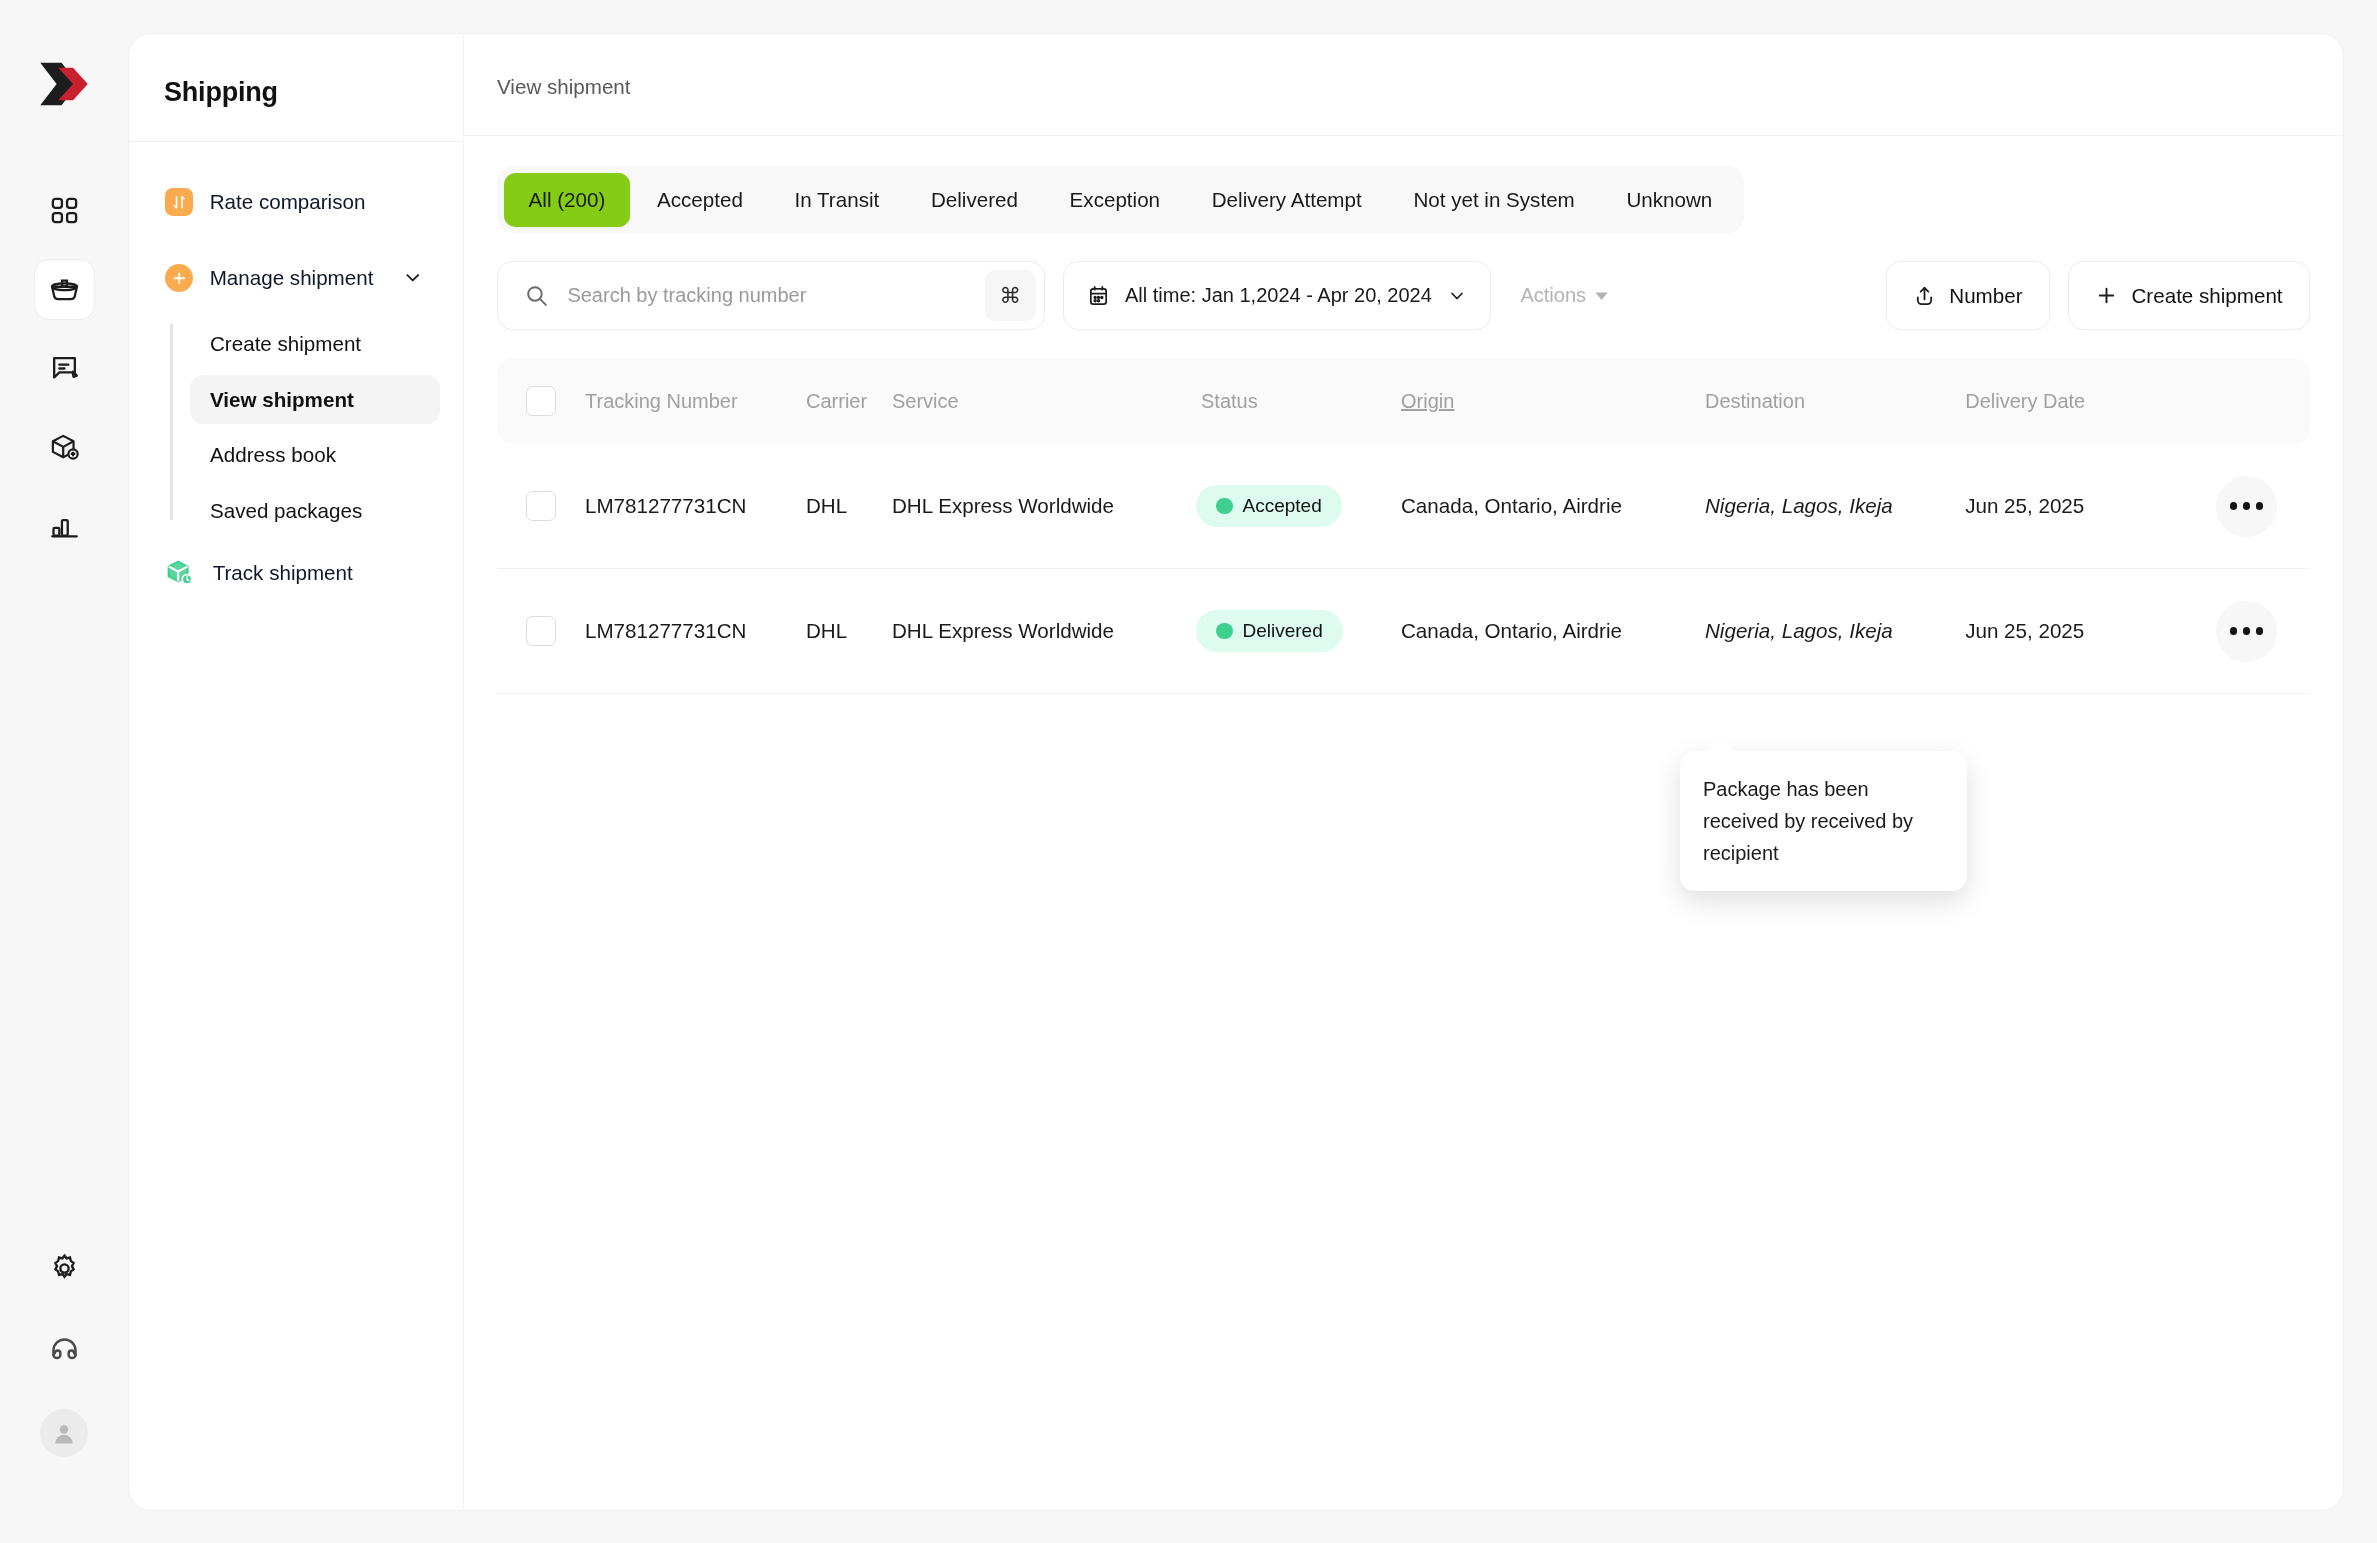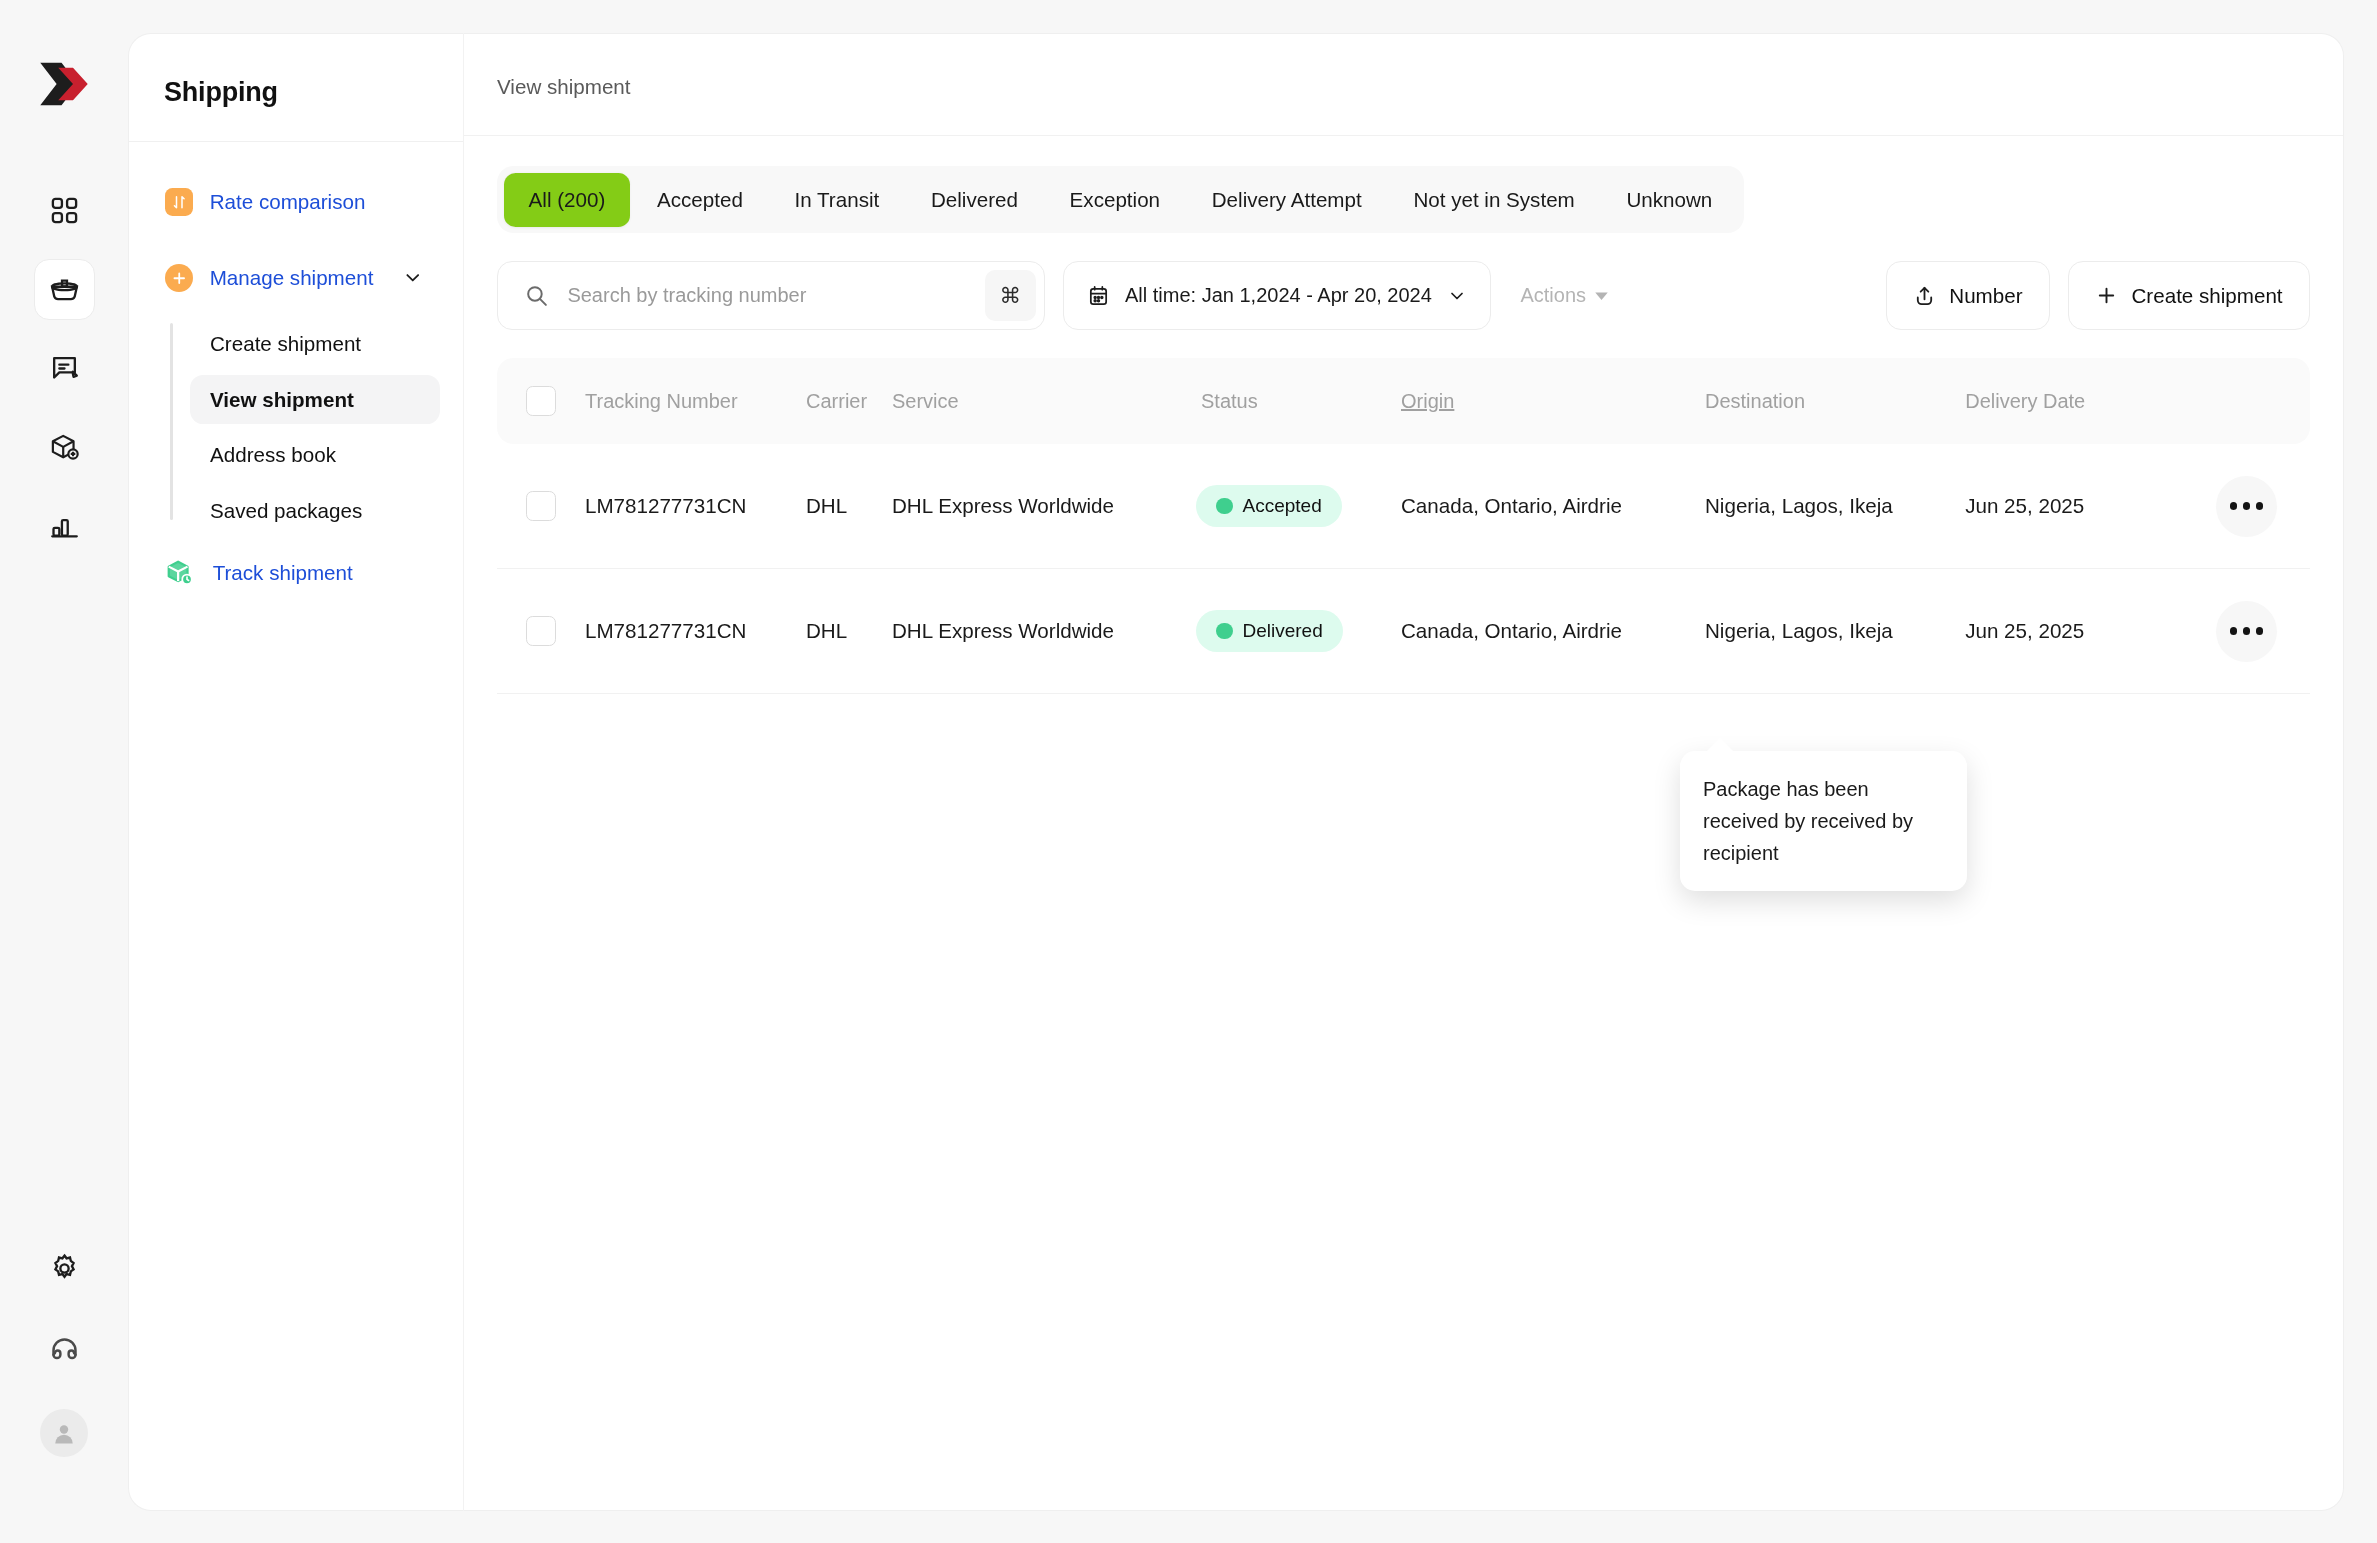--- a/index.html
+++ b/index.html
@@ -55,21 +55,21 @@
   .nav-icon-sq {
     width: 28px; height: 28px; border-radius: 7.4px;
     background: #fbab4f; display: flex; align-items: center; justify-content: center;
     flex: 0 0 28px;
   }
   .nav-icon-circ {
     width: 28px; height: 28px; border-radius: 50%;
     background: #fbab4f; display: flex; align-items: center; justify-content: center;
     flex: 0 0 28px;
   }
-  .nav-label { font-size: 20.6px; color: #1d4ed8; }
+  .nav-label { font-size: 20.6px; color: #0f172a; }
   .chev { margin-left: 11.6px; display: flex; align-items: center; }
 
   .sub-wrap { position: relative; padding-left: 16.5px; margin-top: -10px; }
   .sub-line {
     position: absolute; left: 18px; top: 3.3px; bottom: 15px;
     width: 2.5px; background: #e3e3e3; border-radius: 1.7px;
   }
   .sub-item {
     margin-left: 21.5px; padding: 12.4px 20px; border-radius: 13.2px;
     font-size: 20.6px; color: #111; cursor: pointer; margin-bottom: 6.6px;
@@ -161,21 +161,21 @@
   .thead .c-dest { padding-left: 25px; }
   .thead .c-date { padding-left: 13.2px; }
 
   .trow {
     display: flex; align-items: center; height: 125px;
     border-bottom: 0.8px solid #f1f1f1; padding: 0 33px 0 0;
     position: relative;
   }
   .td { font-size: 20.6px; color: #1a1a1a; white-space: nowrap; }
   .trow .c-origin { padding-left: 25px; }
-  .trow .c-dest { padding-left: 25px; }
+  .trow .c-dest { padding-left: 25px; font-style: italic; }
   .trow .c-date { padding-left: 13.2px; }
 
   .badge {
     display: inline-flex; align-items: center; gap: 10px;
     background: #ddfbee; border-radius: 825px; padding: 10px 20px;
     font-size: 19px; color: #111;
   }
   .dot { width: 16.5px; height: 16.5px; border-radius: 50%; background: #3fcf8e; flex: 0 0 16.5px; }
 
   .more-btn {

